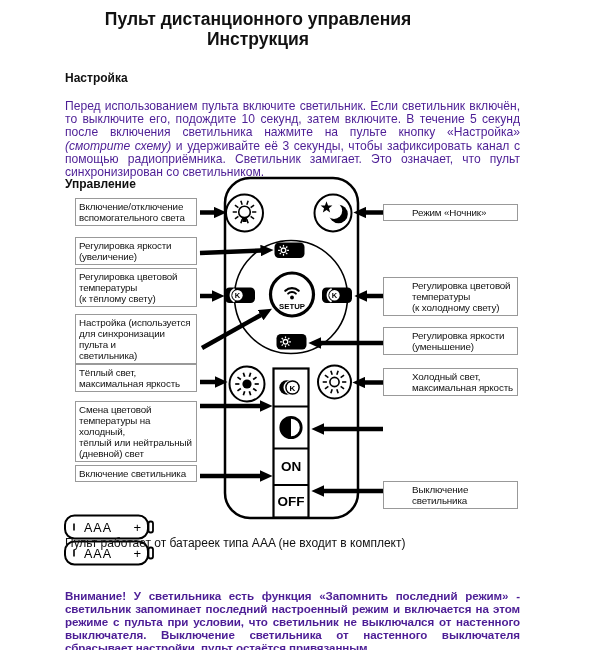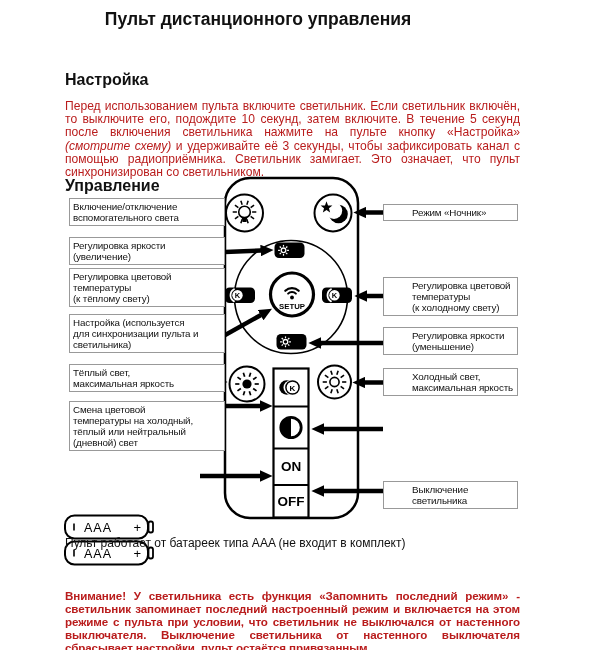--- a/index.html
+++ b/index.html
@@ -2,42 +2,43 @@
 <html><head>
 <meta charset="utf-8">
 <style>
   html,body{margin:0;padding:0;background:#fff;}
   .page{
     position:relative;width:600px;height:650px;background:#ffffff;
     font-family:"Liberation Sans",sans-serif;color:#1a1a1a;overflow:hidden;
   }
   .title{position:absolute;top:9px;left:0;width:516px;text-align:center;
     font-size:17.5px;font-weight:bold;line-height:20px;color:#111;}
-  .h{position:absolute;left:65px;font-size:16px;font-weight:bold;color:#111;}
+  .h{position:absolute;left:65px;font-size:12px;font-weight:bold;color:#111;}
   .para{position:absolute;left:65px;width:455px;font-size:12.1px;line-height:13.2px;
-    text-align:justify;color:#b91c1c;}
+    text-align:justify;color:#4c1d95;}
   .para .it{font-style:italic;}
   .warn{font-weight:bold;letter-spacing:-0.1px;font-size:11.6px;line-height:12.9px;}
   .caption{position:absolute;left:65px;top:536px;font-size:12px;color:#111;}
   .co{position:absolute;box-sizing:border-box;border:1px solid #999;background:#fff;
     font-size:9.8px;line-height:11px;letter-spacing:-0.15px;padding:2px 3px;
     white-space:pre-line;color:#111;}
-  .co.l{left:69px;width:156px;}
+  .co.l{left:75px;width:122px;}
   .co.r{left:383px;width:135px;padding-left:28px;}
   svg{position:absolute;left:0;top:0;}
   svg text{font-family:"Liberation Sans",sans-serif;fill:#000;}
   .svgb{font-weight:bold;}
 </style>
 </head>
 <body>
 
 <div class="page">
 
   <div class="title">
     <div>Пульт дистанционного управления</div>
+    <div>Инструкция</div>
   </div>
 
   <div class="h" style="top:71px">Настройка</div>
   <div class="para" style="top:100px"><span>Перед использованием пульта включите светильник. Если светильник включён, то выключите его, подождите 10 секунд, затем включите. В течение 5 секунд после включения светильника нажмите на пульте кнопку «Настройка» </span><span class="it">(смотрите схему)</span><span> и удерживайте её 3 секунды, чтобы зафиксировать канал с помощью радиоприёмника. Светильник замигает. Это означает, что пульт синхронизирован со светильником.</span></div>
 
   <div class="h" style="top:177px">Управление</div>
 
   <svg width="600" height="650" viewBox="0 0 600 650">
     <defs>
       <marker id="ah" viewBox="0 0 3 2.6" markerWidth="3" markerHeight="2.6" refX="0.1" refY="1.3" orient="auto" markerUnits="strokeWidth">
@@ -224,20 +225,21 @@
 (к тёплому свету)</div>
   <div class="co l" style="top:314px">Настройка (используется
 для синхронизации пульта и
 светильника)</div>
   <div class="co l" style="top:364px">Тёплый свет,
 максимальная яркость</div>
   <div class="co l" style="top:401px">Смена цветовой
 температуры на холодный,
 тёплый или нейтральный
 (дневной) свет</div>
+  <div class="co l" style="top:465px">Включение светильника</div>
 
   <div class="co r" style="top:204px">Режим «Ночник»</div>
   <div class="co r" style="top:277px">Регулировка цветовой
 температуры
 (к холодному свету)</div>
   <div class="co r" style="top:327px">Регулировка яркости
 (уменьшение)</div>
   <div class="co r" style="top:368px">Холодный свет,
 максимальная яркость</div>
   <div class="co r" style="top:481px">Выключение светильника</div>

